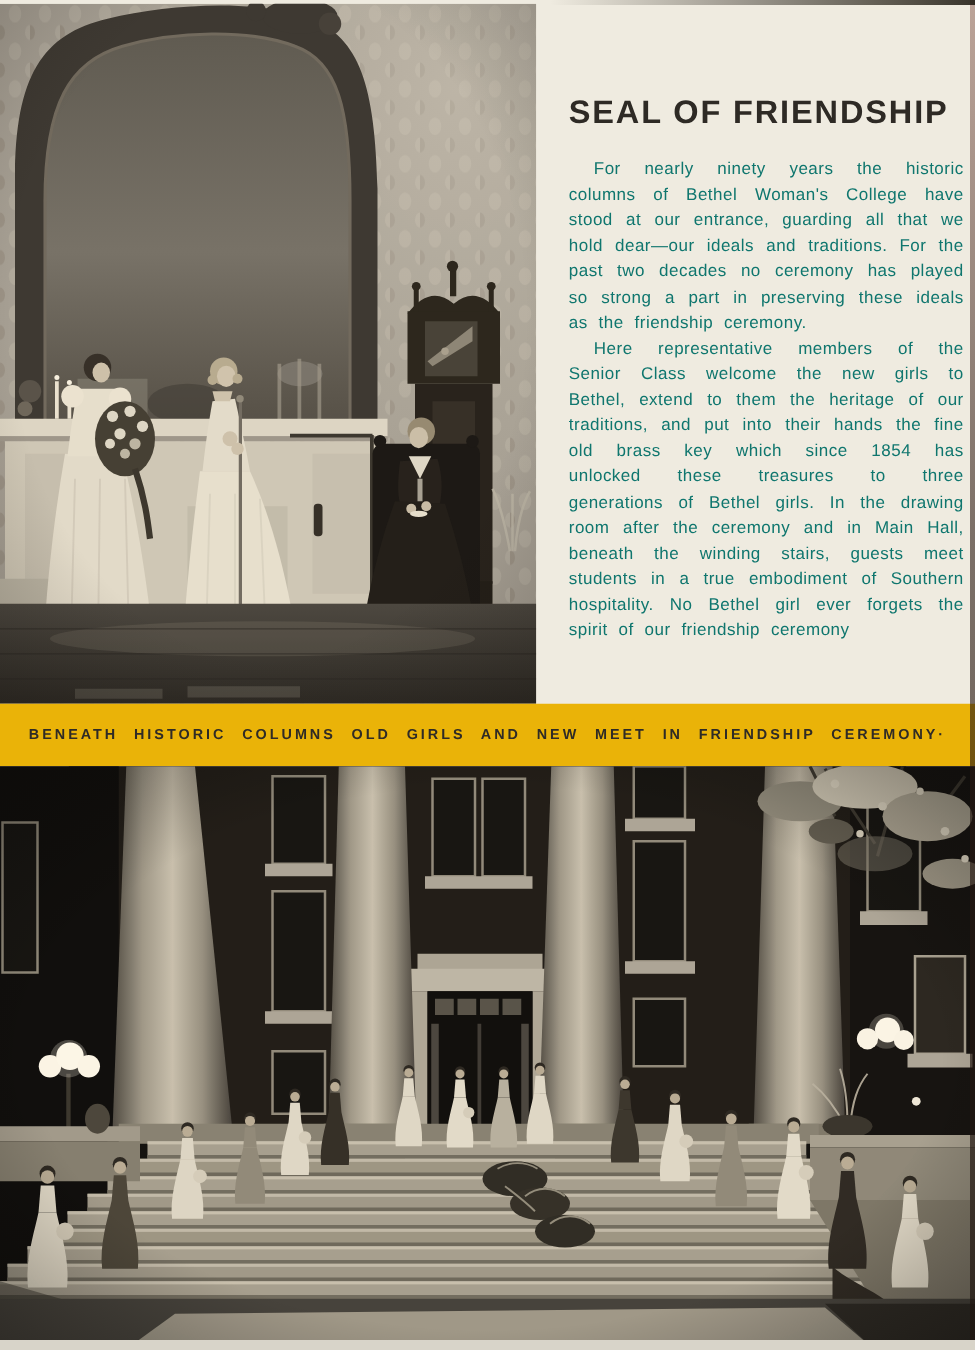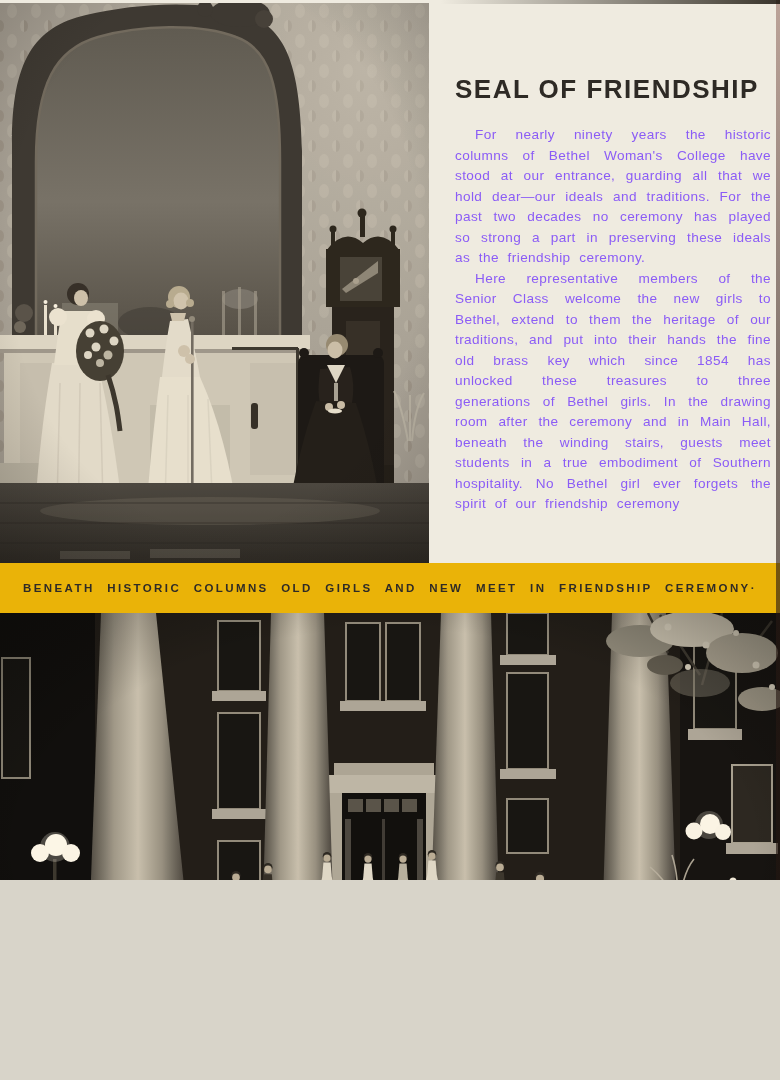--- a/index.html
+++ b/index.html
@@ -1,30 +1,30 @@
 <!DOCTYPE html>
 <html><head>
 <meta charset="utf-8">
 <style>
   html,body{margin:0;padding:0;background:#d8d4c9;}
   .page{
-    position:relative;width:780px;height:880px;overflow:hidden;
+    position:relative;width:780px;height:1072px;overflow:hidden;
     background:#efebe0;font-family:"Liberation Sans",sans-serif;
   }
   figure{margin:0;padding:0;}
   .photo-top{position:absolute;left:0;top:3px;width:429px;height:560px;}
   .photo-bottom{position:absolute;left:0;top:613px;width:780px;height:467px;}
   .photo-top svg,.photo-bottom svg{display:block;width:100%;height:100%;filter:sepia(.12) contrast(.98);}
   .article{position:absolute;left:455px;top:74px;width:316px;}
   .article h1{
     margin:0 0 20px 0;font-size:26px;font-weight:bold;letter-spacing:1.5px;
     color:#2e2a25;white-space:nowrap;
   }
   .para{
-    margin:0;font-size:13.6px;line-height:20.5px;color:#8b5cf6;
+    margin:0;font-size:13.6px;line-height:20.5px;color:#0f766e;
     text-align:justify;text-indent:20px;letter-spacing:.4px;word-spacing:4.5px;
   }
   .caption-band{
     position:absolute;left:0;top:563px;width:780px;height:50px;background:#eab308;
     display:flex;align-items:center;justify-content:center;
   }
   .caption-band span{
     font-size:11.5px;font-weight:bold;letter-spacing:2.4px;word-spacing:7px;color:#2f2b26;
   }
   .edge-right{

